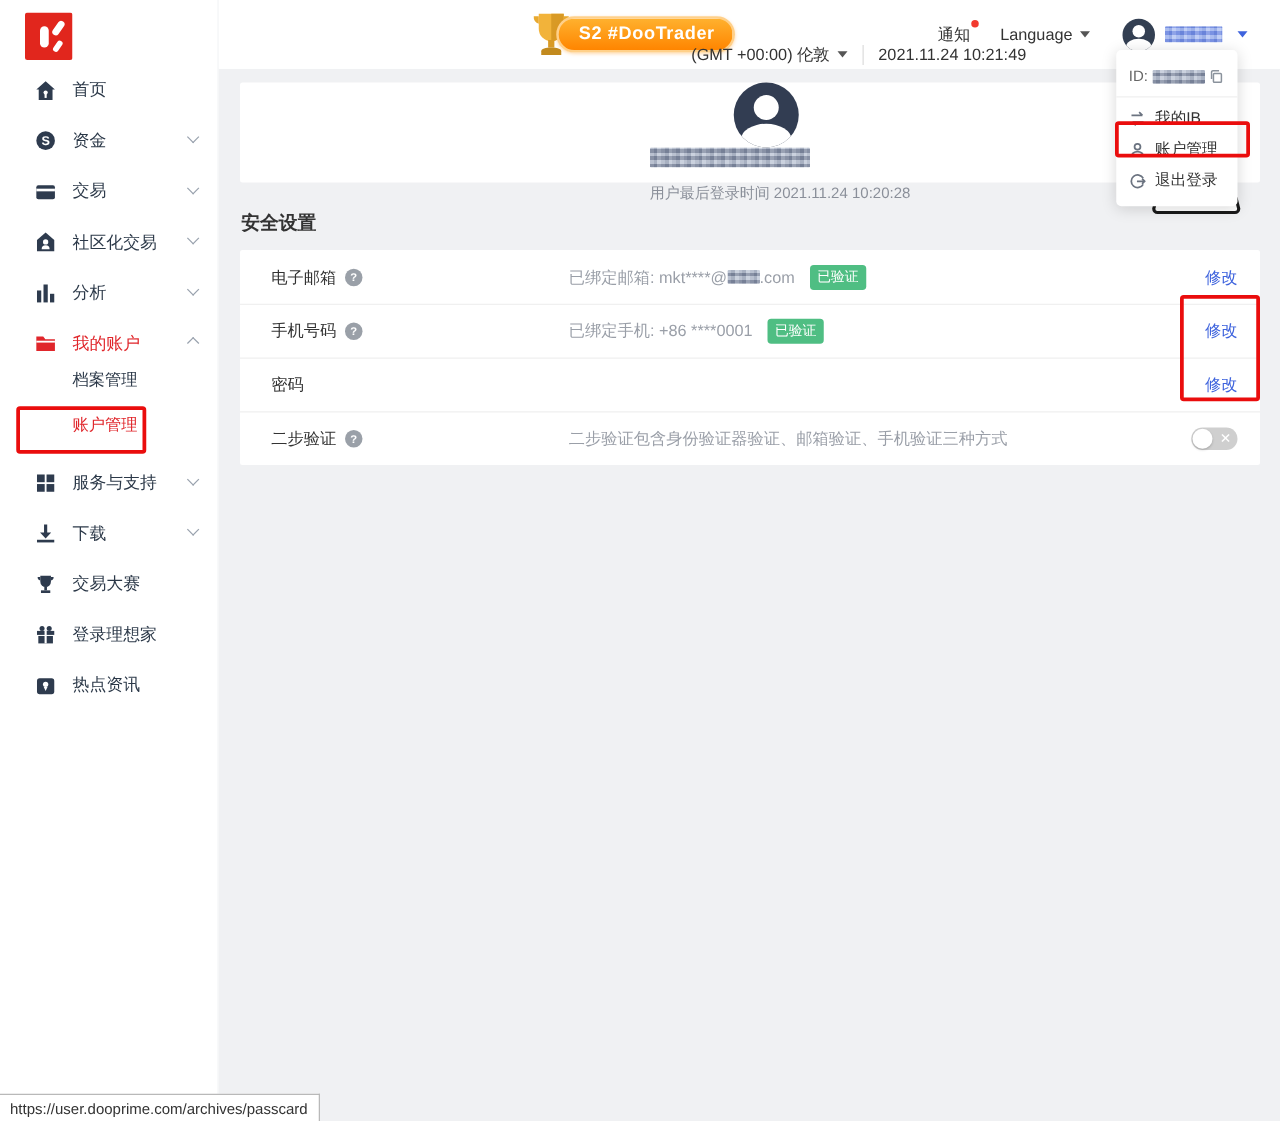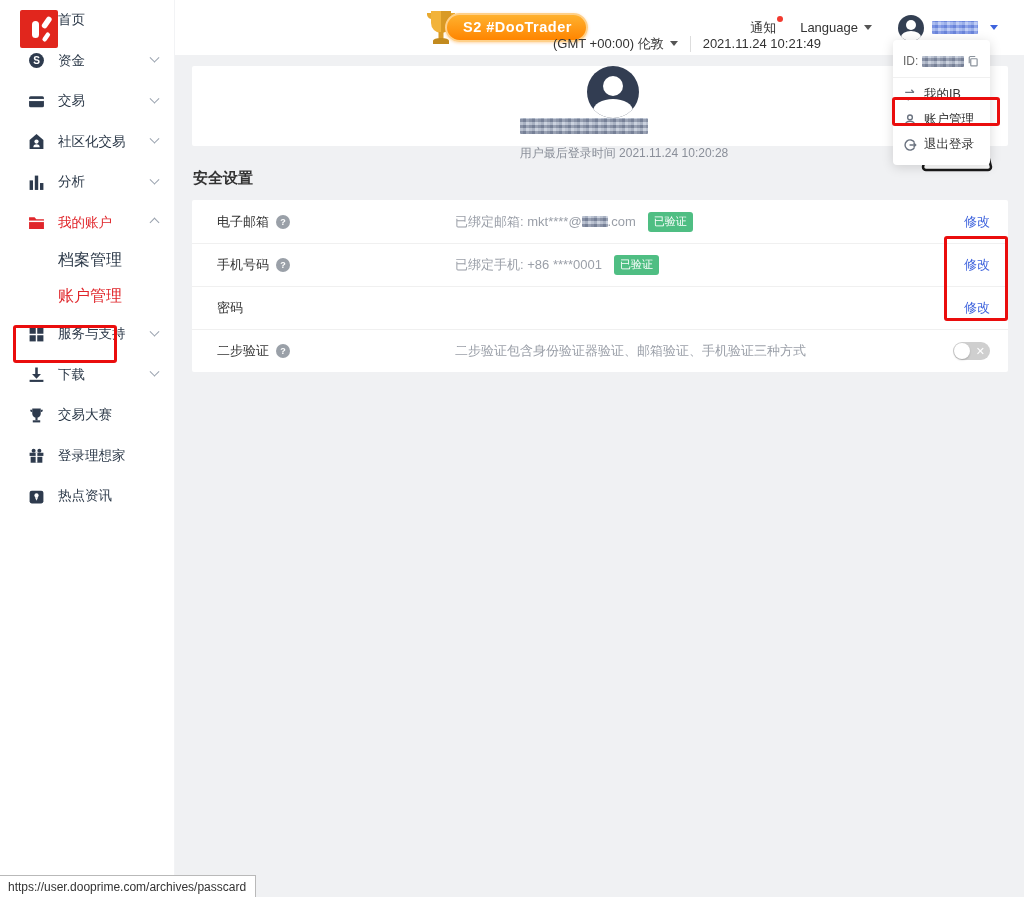--- a/index.html
+++ b/index.html
@@ -2,25 +2,25 @@
 <html><head>
 <meta charset="utf-8">
 <style>
   * { margin:0; padding:0; box-sizing:border-box; }
   html,body { width:1024px; height:897px; font-family:"Liberation Sans","DejaVu Sans",sans-serif; background:#fff; overflow:hidden; }
   .page { position:relative; width:1024px; height:897px; }
 
   
   .sidebar { position:absolute; left:0; top:0; bottom:0; width:175px; background:#fff; border-right:1px solid #f2f3f5; z-index:2; }
   .logo { position:absolute; left:20px; top:10px; width:38px; height:38px; }
-  .nav { }
+  .nav { padding-top:52px; }
   .nav-item { display:flex; align-items:center; height:40.5px; padding:0 16px 0 28px; cursor:pointer; font-size:13.5px; color:#2b3848; }
   .nav-item .ico { width:17px; height:17px; margin-right:13px; flex:0 0 17px; color:#2e3b4e; }
   .nav-item.red, .nav-item.red .ico { color:#e0262b; }
-  .nav-sub { display:flex; align-items:center; height:35.5px; padding-left:58px; font-size:16px; color:#2b3848; cursor:pointer; }
+  .nav-sub { display:flex; height:35.5px; padding-left:58px; font-size:13px; color:#2b3848; cursor:pointer; }
   .nav-sub.red { color:#e0262b; }
   .chev { width:7px; height:7px; border-right:1.5px solid #98a1ad; border-bottom:1.5px solid #98a1ad; margin-left:auto; }
   .chev.down { transform:rotate(45deg) translate(-2px,-2px); }
   .chev.up { transform:rotate(225deg); }
 
   
   .header { position:absolute; left:175px; top:0; right:0; height:55px; background:#fff; z-index:3; }
   .badge-group { position:absolute; left:248px; top:7px; display:flex; align-items:center; }
   .pill { margin-left:-14px; background:linear-gradient(180deg,#ffb12e,#ff8500); border:2px solid #ffd089; border-radius:15px; color:#fff; font-weight:bold; font-size:14.5px; padding:4px 14px 5px 16px; letter-spacing:.5px; box-shadow:0 1px 3px rgba(255,140,0,.35); }
   .center-group { position:absolute; left:378px; top:16px; height:55px; display:flex; align-items:center; font-size:13px; color:#333; }

